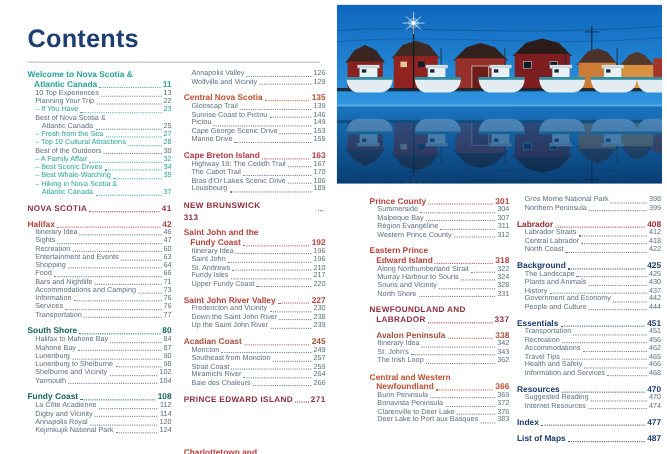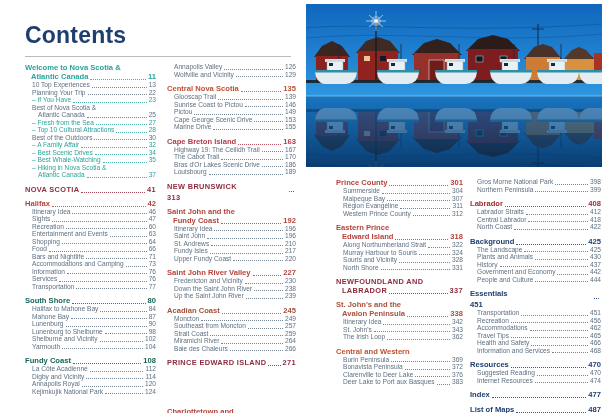--- a/index.html
+++ b/index.html
@@ -623,23 +623,20 @@
         <div class="row head" style="color: rgb(142, 43, 61);">
           <span class="lab">NEWFOUNDLAND AND</span>
         </div>
         <div class="row head wrap2" style="color: rgb(142, 43, 61);">
           <span class="lab">LABRADOR</span>
           <span class="dots"></span>
           <span class="pg">337</span>
         </div>
       </div>
       <div class="block chapter">
-        <div class="row head" style="color: rgb(166, 81, 59);">
-          <span class="lab">St. John's and the</span>
-        </div>
         <div class="row head wrap2" style="color: rgb(166, 81, 59);">
           <span class="lab">Avalon Peninsula</span>
           <span class="dots"></span>
           <span class="pg">338</span>
         </div>
         <div class="row sub">
           <span class="lab">Itinerary Idea</span>
           <span class="dots"></span>
           <span class="pg">342</span>
         </div>
@@ -650,20 +647,25 @@
         </div>
         <div class="row sub">
           <span class="lab">The Irish Loop</span>
           <span class="dots"></span>
           <span class="pg">362</span>
         </div>
       </div>
       <div class="block chapter">
         <div class="row head" style="color: rgb(192, 81, 50);">
           <span class="lab">Central and Western</span>
+        </div>
+        <div class="row head wrap2" style="color: rgb(192, 81, 50);">
+          <span class="lab">Newfoundland</span>
+          <span class="dots"></span>
+          <span class="pg">366</span>
         </div>
         <div class="row sub">
           <span class="lab">Burin Peninsula</span>
           <span class="dots"></span>
           <span class="pg">369</span>
         </div>
         <div class="row sub">
           <span class="lab">Bonavista Peninsula</span>
           <span class="dots"></span>
           <span class="pg">372</span>
@@ -741,21 +743,21 @@
           <span class="dots"></span>
           <span class="pg">442</span>
         </div>
         <div class="row sub">
           <span class="lab">People and Culture</span>
           <span class="dots"></span>
           <span class="pg">444</span>
         </div>
       </div>
       <div class="block chapter">
-        <div class="row head" style="color: rgb(29, 62, 110); flex-direction: column;">
+        <div class="row head" style="color: rgb(29, 62, 110);">
           <span class="lab">Essentials</span>
           <span class="dots"></span>
           <span class="pg">451</span>
         </div>
         <div class="row sub">
           <span class="lab">Transportation</span>
           <span class="dots"></span>
           <span class="pg">451</span>
         </div>
         <div class="row sub">

